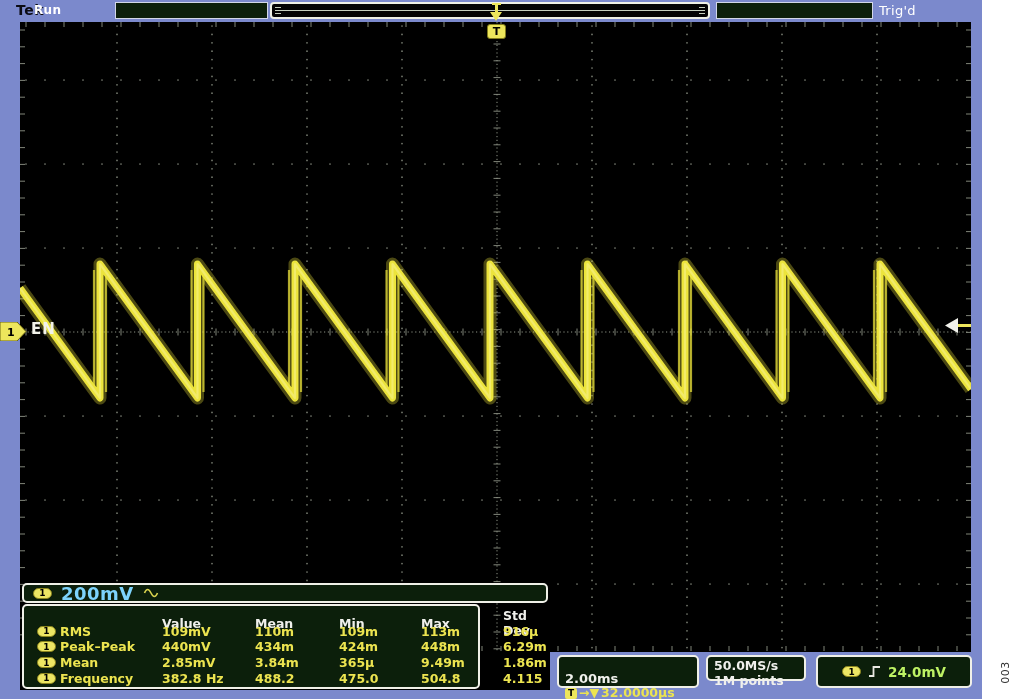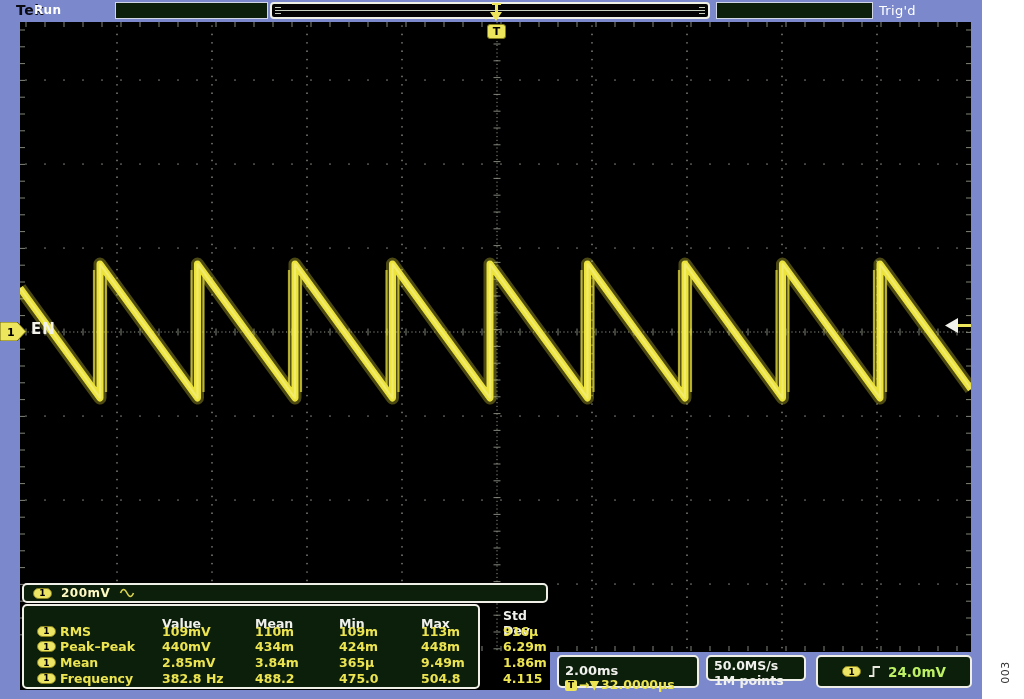--- a/index.html
+++ b/index.html
@@ -32,32 +32,32 @@
              font-size:11px;font-weight:bold;color:#000;}
 
   
   .ch-marker{position:absolute;left:0;top:322px;}
   .en-label{position:absolute;left:31px;top:320px;font-size:15px;font-weight:bold;color:#f2f2ea;letter-spacing:1px;text-align:right;}
   .trig-arrow{position:absolute;left:944px;top:316px;}
 
   
   .panel{position:absolute;background:#0c1f0b;border:2px solid #f0f0e8;border-radius:5px;box-sizing:border-box;}
   .ch-box{left:22px;top:583px;width:526px;height:20px;display:flex;align-items:center;gap:9px;padding-left:9px;}
-  .ch-scale{font-size:12px;font-weight:bold;color:#fef9c3;letter-spacing:.5px;}
+  .ch-scale{font-size:18px;font-weight:bold;color:#7dd3fc;letter-spacing:.5px;}
   .meas-box{left:22px;top:604px;width:458px;height:85px;padding:2px 10px;}
   .mrow{display:grid;grid-template-columns:125px 93px 84px 82px 82px 1fr;align-items:center;height:15.6px;padding:0 3px;}
   .mrow .hcell{color:#f0f0ec;font-size:12.5px;font-weight:bold;}
   .mname,.mval{color:#ece450;font-size:12.5px;font-weight:bold;white-space:nowrap;}
   .namecell{display:flex;align-items:center;gap:4px;}
 
   .badge{display:inline-flex;align-items:center;justify-content:center;width:19px;height:11px;border-radius:6px;
          background:#ede664;border:1px solid #8d861e;color:#000;font-size:9px;font-weight:bold;flex:0 0 auto;box-sizing:border-box;}
 
   .blue-strip{position:absolute;left:550px;top:652px;width:432px;height:47px;background:#7b89cc;}
-  .tb-box{left:557px;top:655px;width:142px;height:33px;padding:6px 6px;}
+  .tb-box{left:557px;top:655px;width:142px;height:33px;padding:14px 6px;}
   .tb-scale{font-size:13px;font-weight:bold;color:#f0f0ec;line-height:15px;}
   .tb-delay{display:flex;align-items:center;gap:2px;line-height:14px;}
   .tb-tbadge{display:inline-flex;align-items:center;justify-content:center;width:12px;height:11px;background:#ede65c;
              border-radius:2px;color:#000;font-size:9px;font-weight:bold;}
   .tb-dtext{font-size:12.5px;font-weight:bold;color:#ece450;}
   .acq-box{left:706px;top:655px;width:100px;height:26px;padding:1px 6px;}
   .acq-line{font-size:12.5px;font-weight:bold;color:#f0f0ec;line-height:15px;white-space:nowrap;}
   .trg-box{left:816px;top:655px;width:156px;height:33px;display:flex;align-items:center;justify-content:center;gap:7px;}
   .trg-level{font-size:13.5px;font-weight:bold;color:#bef264;}
 

